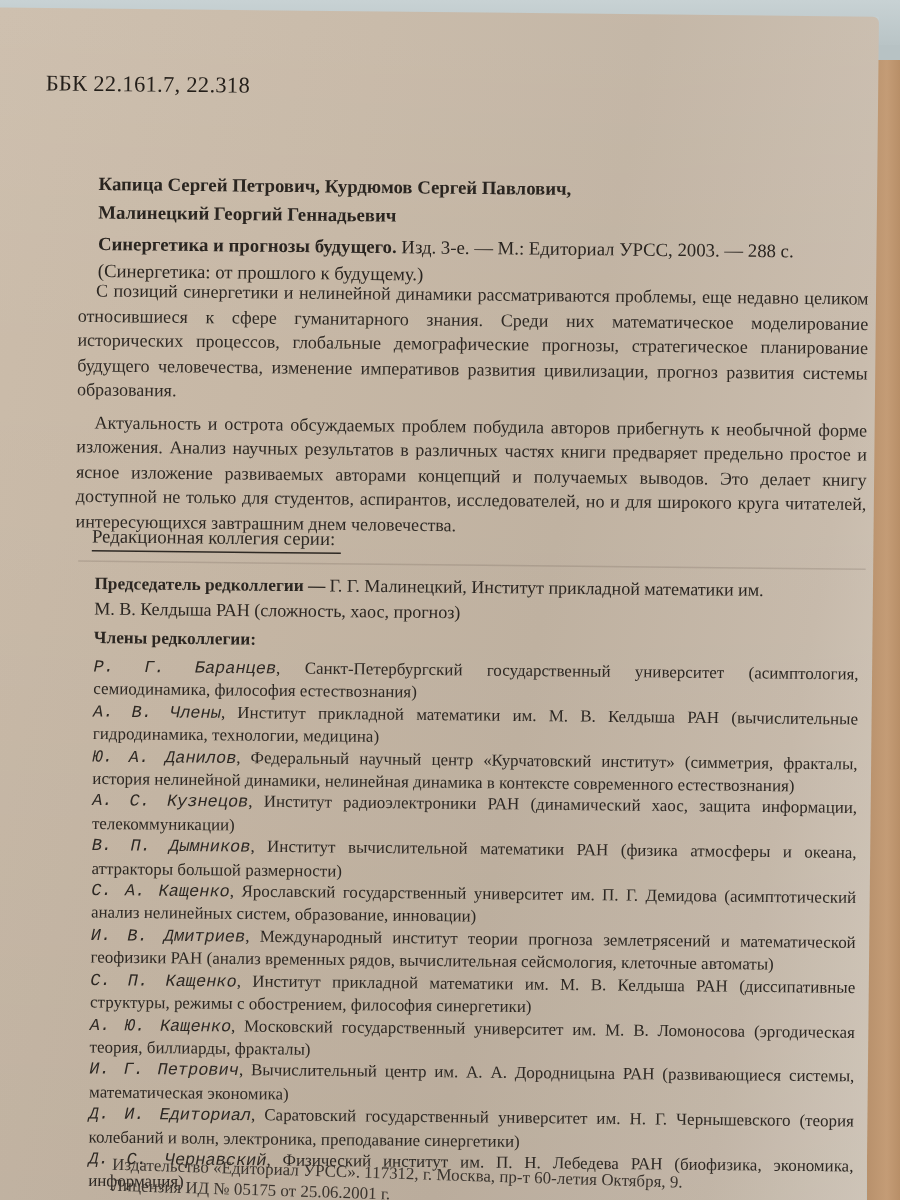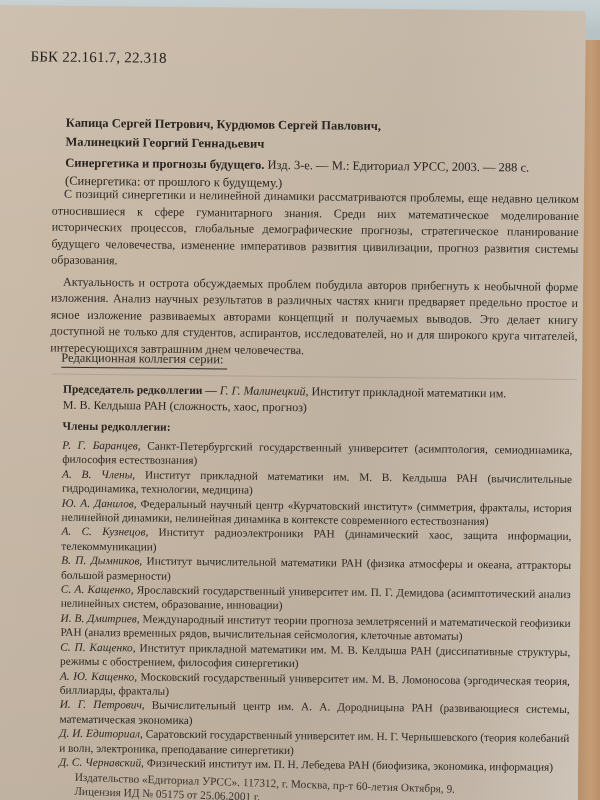--- a/index.html
+++ b/index.html
@@ -53,31 +53,31 @@
     }
     .board-rule {
       position: absolute; left: 56px; top: 368px; width: 525px; height: 1px;
       background: rgba(60,50,40,0.15);
     }
     .chair {
       position: absolute; left: 67px; top: 375px; width: 460px;
       font-size: 12px; line-height: 16px; color: #2b2621;
     }
     .chair .label { font-weight: bold; font-size: 11.5px; }
-    .chair .name { font-style: italic; }
+    .chair .name { }
     .members-label {
       position: absolute; left: 67px; top: 414px;
       font-size: 11.5px; font-weight: bold; color: #2b2621;
     }
     .members {
       position: absolute; left: 67px; top: 432px; width: 510px;
       font-size: 11.3px; line-height: 14.4px; color: #2d2823; text-align: justify;
     }
     .member { margin: 0; }
-    .member .mname { font-style: italic; }
+    .member .mname { font-style: italic; font-family: Liberation Mono, monospace; }
     .imprint {
       position: absolute; left: 83px; top: 764px; width: 510px;
       font-size: 11.3px; line-height: 14px; color: #3a342e;
       transform: rotate(1.2deg); transform-origin: 0 0;
     }
     .imprint div { white-space: nowrap; }
   </style>
 </head>
 <body>
 

